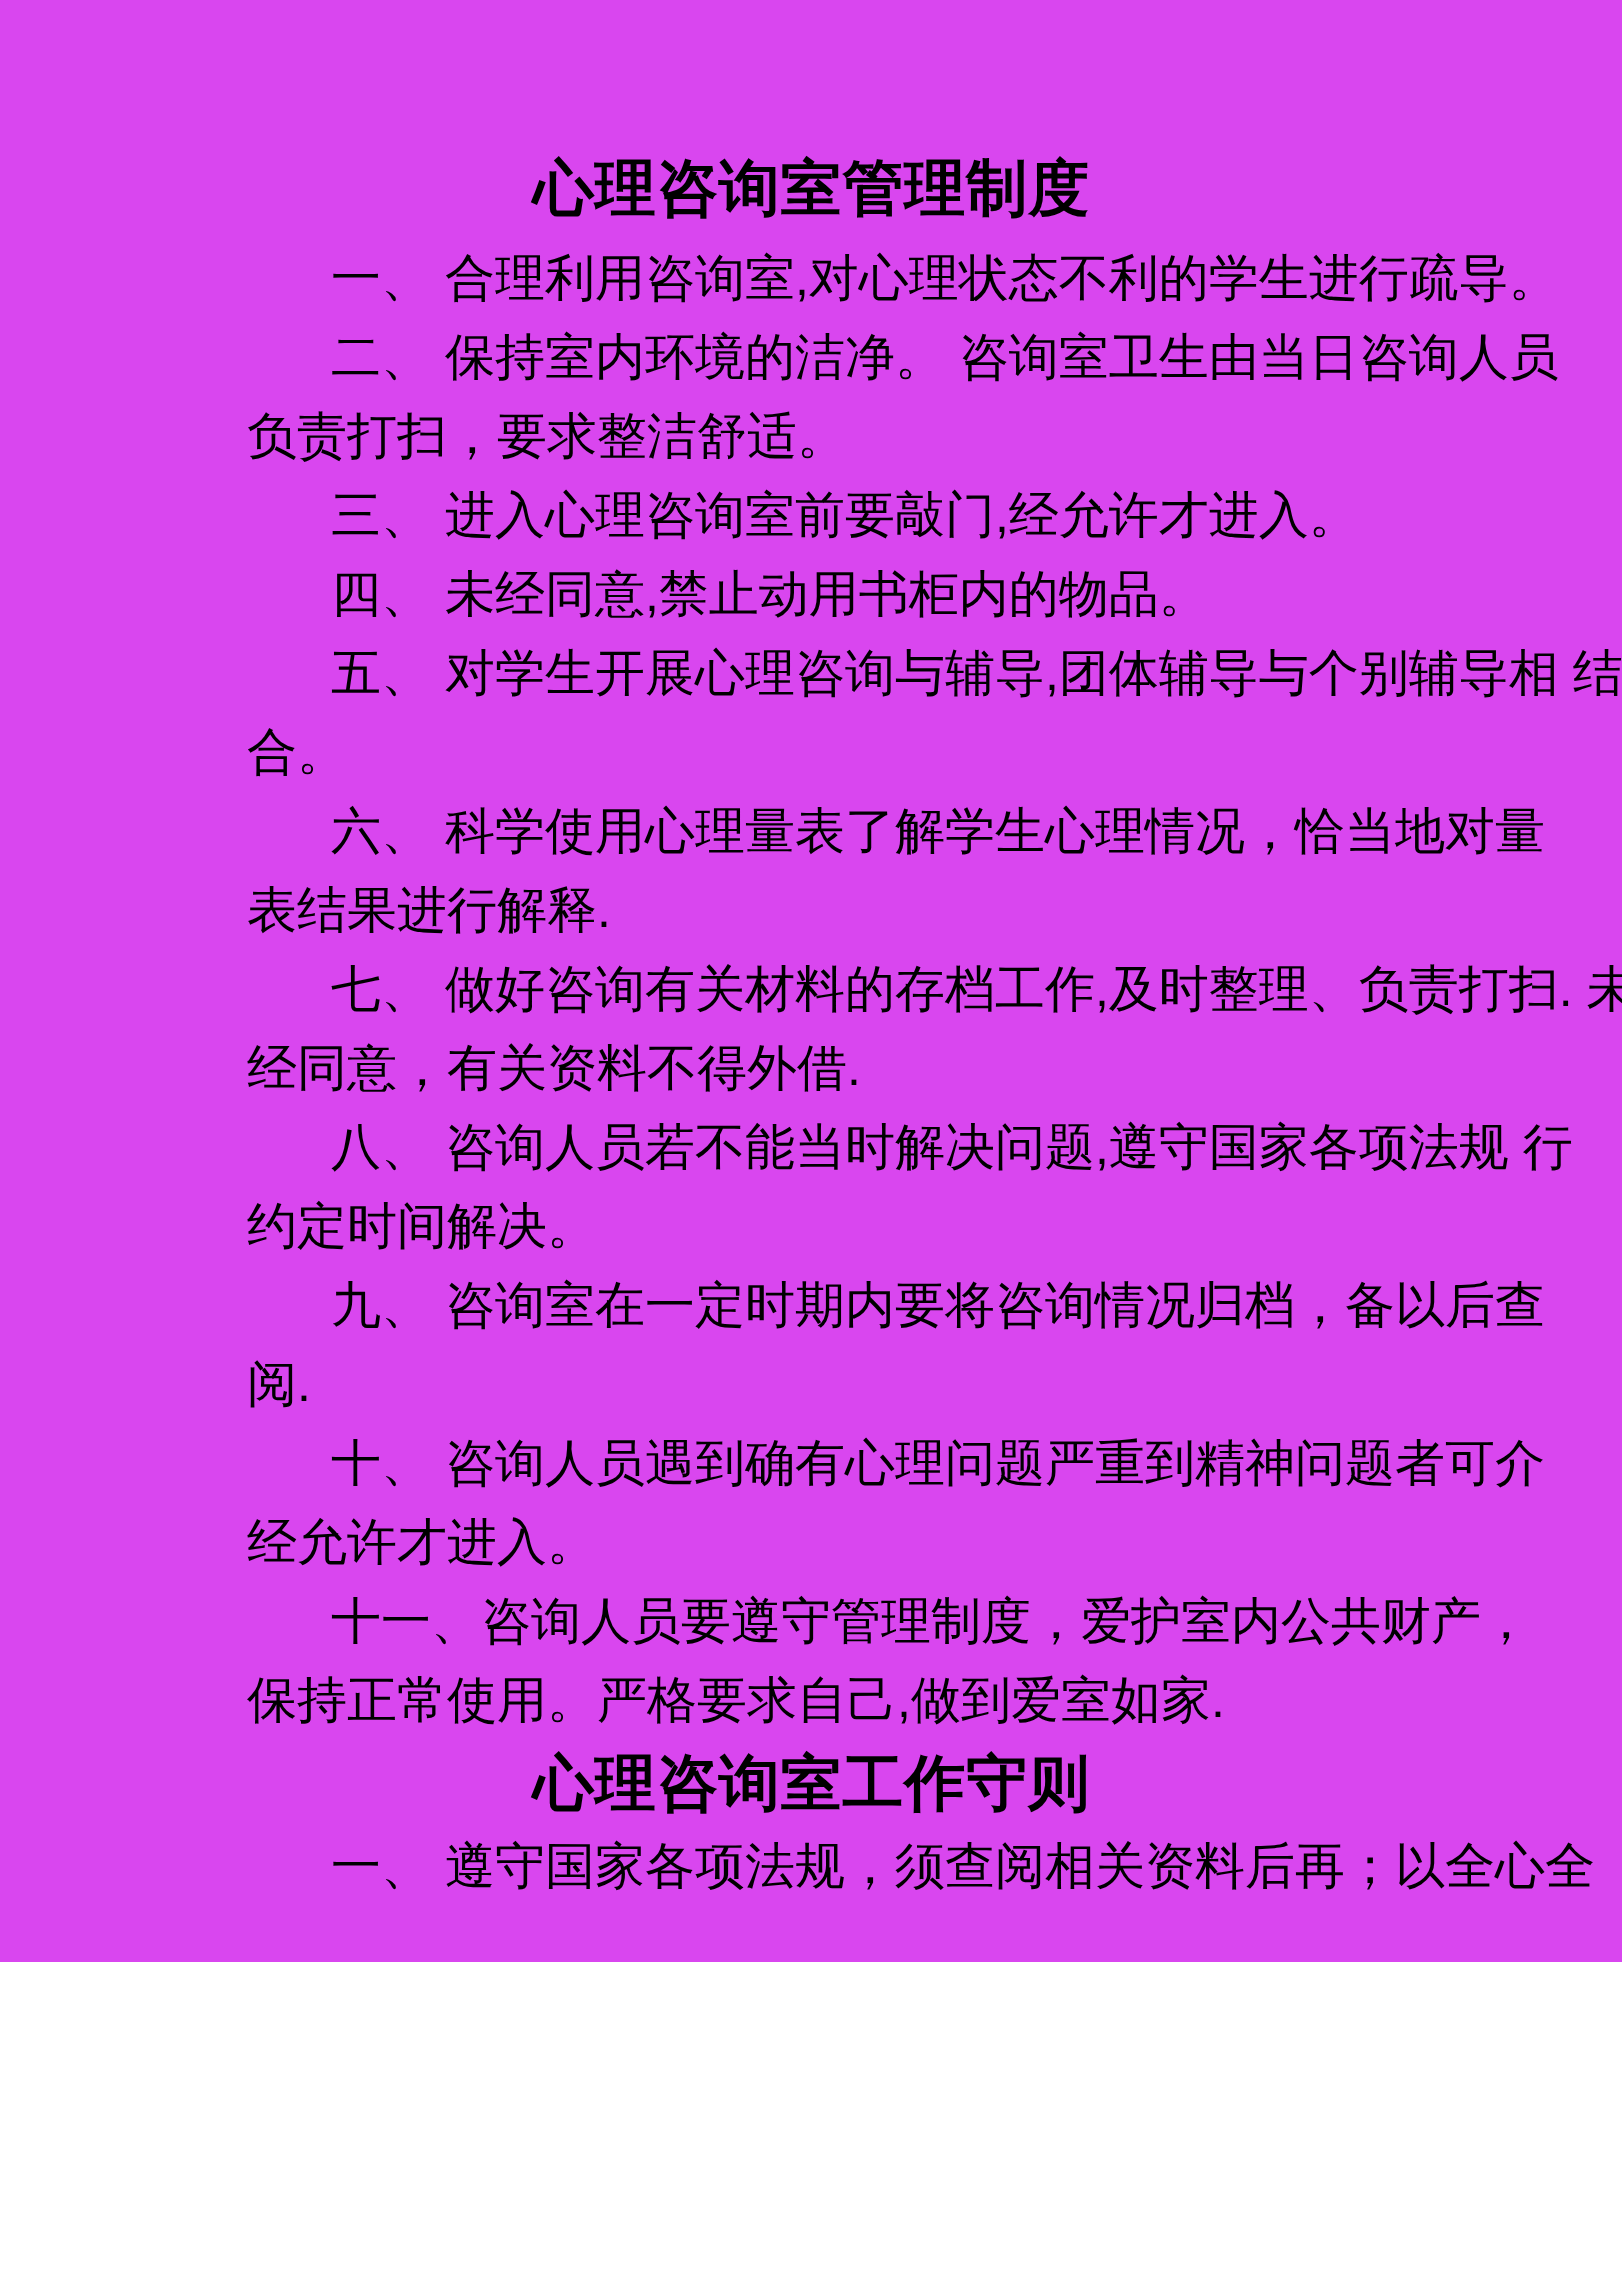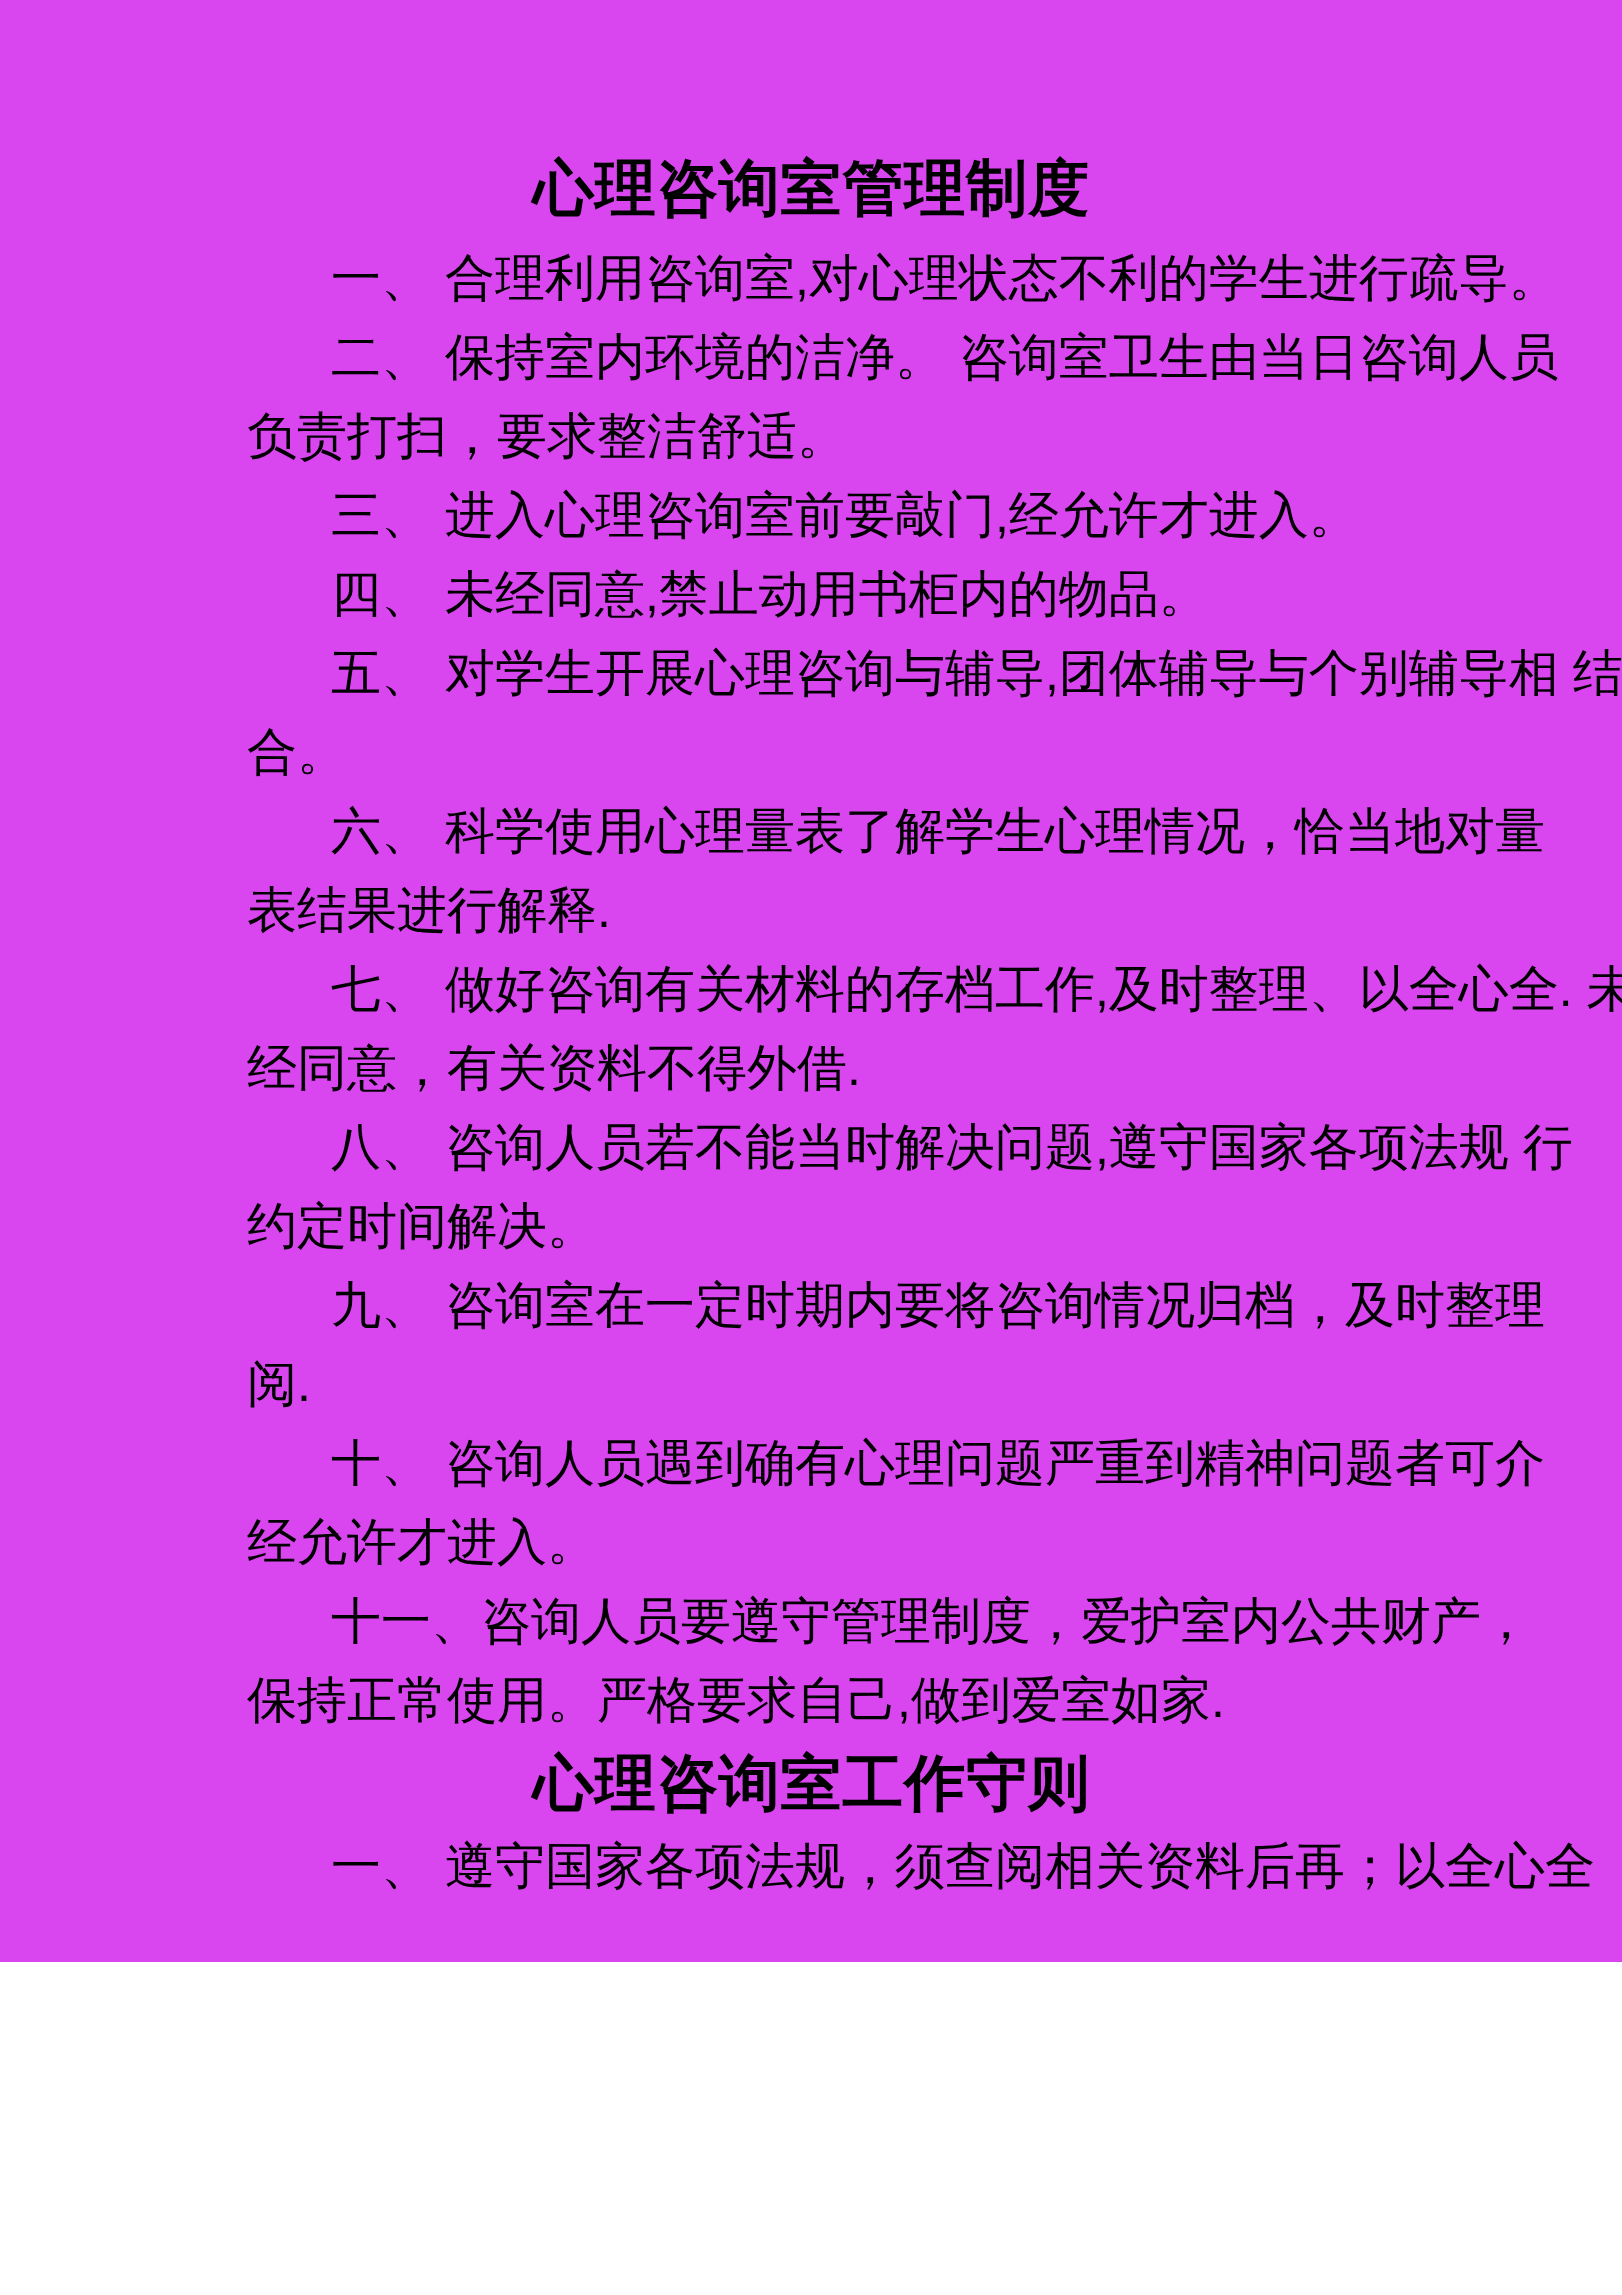--- a/index.html
+++ b/index.html
@@ -65,27 +65,27 @@
     <p class="line indent">三、 进入心理咨询室前要敲门,经允许才进入。</p>
 
     <p class="line indent">四、 未经同意,禁止动用书柜内的物品。</p>
 
     <p class="line indent">五、 对学生开展心理咨询与辅导,团体辅导与个别辅导相 结</p>
     <p class="line">合。</p>
 
     <p class="line indent">六、 科学使用心理量表了解学生心理情况，恰当地对量</p>
     <p class="line">表结果进行解释.</p>
 
-    <p class="line indent">七、 做好咨询有关材料的存档工作,及时整理、以全心全. 未</p>
+    <p class="line indent">七、 做好咨询有关材料的存档工作,及时整理、负责打扫. 未</p>
     <p class="line">经同意，有关资料不得外借.</p>
 
     <p class="line indent">八、 咨询人员若不能当时解决问题,遵守国家各项法规 行</p>
     <p class="line">约定时间解决。</p>
 
-    <p class="line indent">九、 咨询室在一定时期内要将咨询情况归档，及时整理</p>
+    <p class="line indent">九、 咨询室在一定时期内要将咨询情况归档，备以后查</p>
     <p class="line">阅.</p>
 
     <p class="line indent">十、 咨询人员遇到确有心理问题严重到精神问题者可介</p>
     <p class="line">经允许才进入。</p>
 
     <p class="line indent">十一、咨询人员要遵守管理制度，爱护室内公共财产，</p>
     <p class="line">保持正常使用。严格要求自己,做到爱室如家.</p>
 
     <h1 class="doc-title">心理咨询室工作守则</h1>
 

